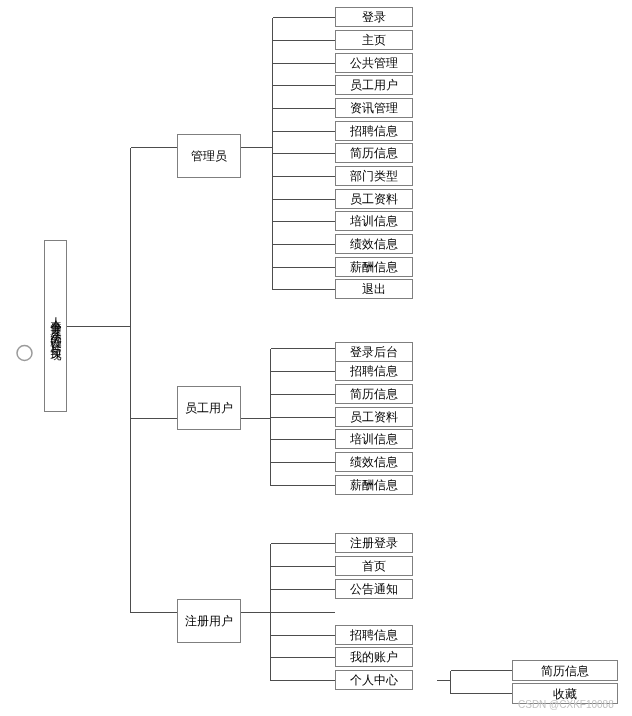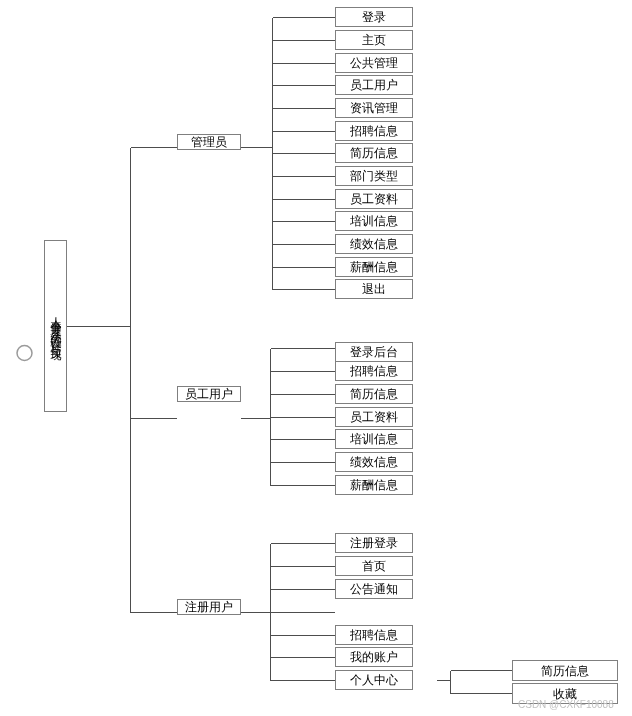--- a/index.html
+++ b/index.html
@@ -15,21 +15,21 @@
     overflow:hidden;
   }
   .wires{position:absolute;left:0;top:0;width:632px;height:716px;}
   .node{
     position:absolute;box-sizing:border-box;background:#ffffff;
     border:1px solid var(--box-border);
     display:flex;align-items:center;justify-content:center;
     font-size:12px;line-height:1;white-space:nowrap;
   }
   .leaf{left:335px;width:78px;height:20px;}
-  .branch{left:177px;width:64px;height:16px;}
+  .branch{left:177px;width:64px;height:44px;}
   .subleaf{left:512px;width:106px;height:21px;}
   .root{
     left:44px;top:240px;width:23px;height:172px;
     writing-mode:vertical-lr;font-size:11px;letter-spacing:3px;
   }
   .watermark{
     position:absolute;left:518px;top:699px;width:114px;
     font-size:10px;color:var(--watermark);text-align:left;
     letter-spacing:0;white-space:nowrap;
   }

